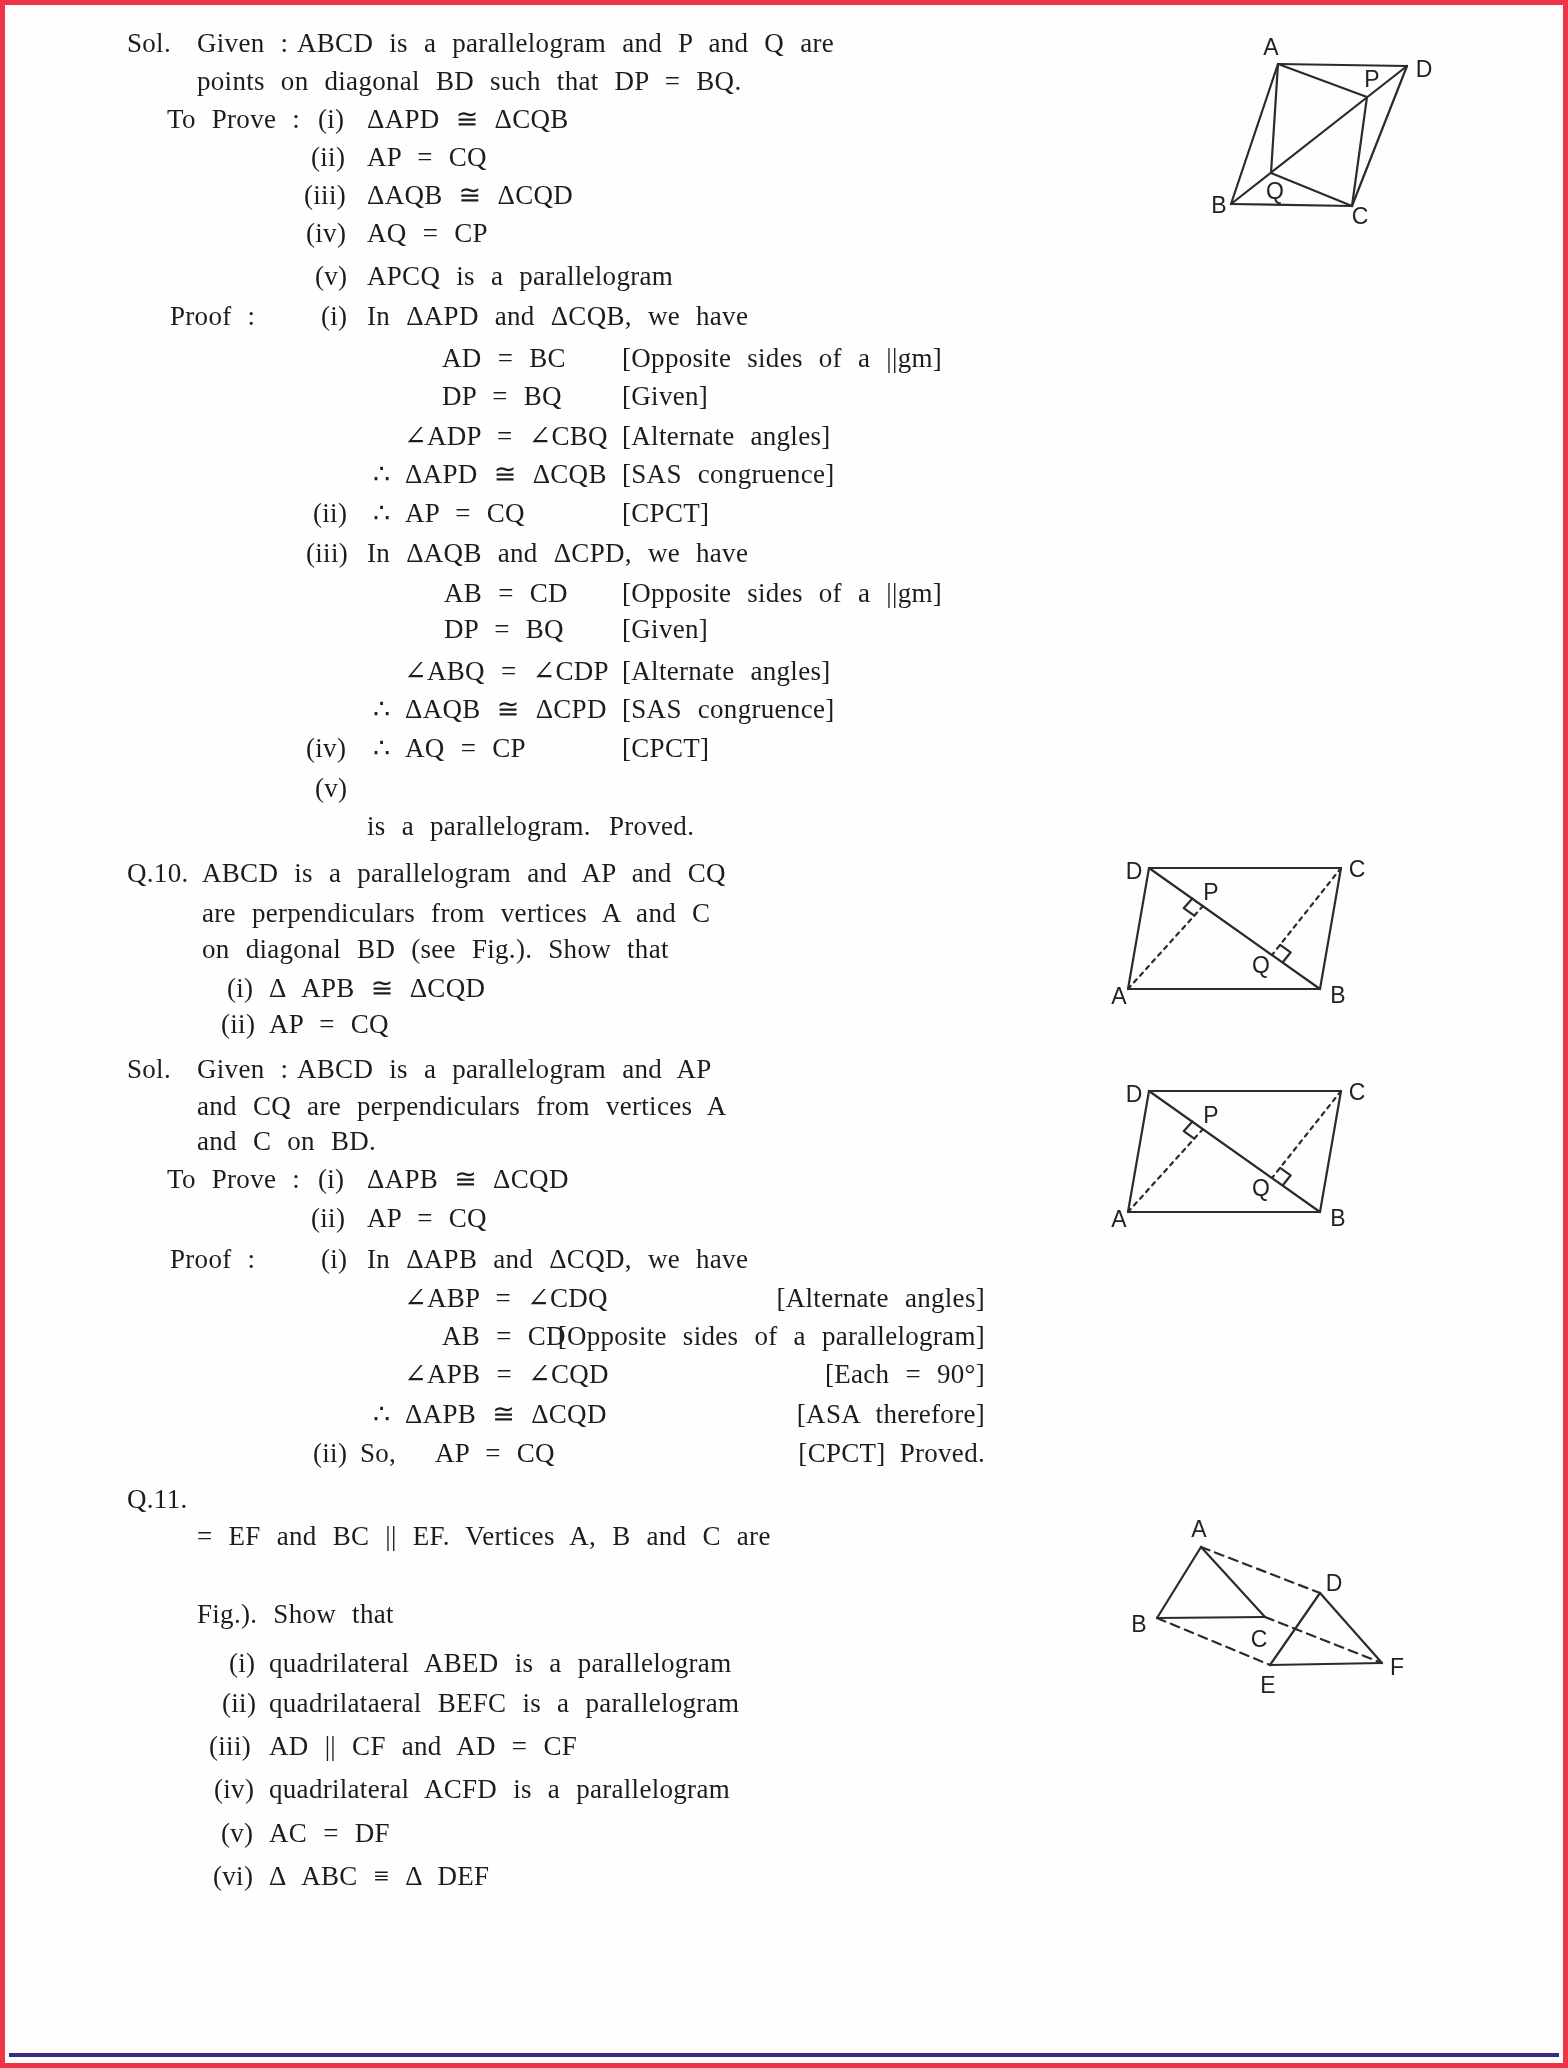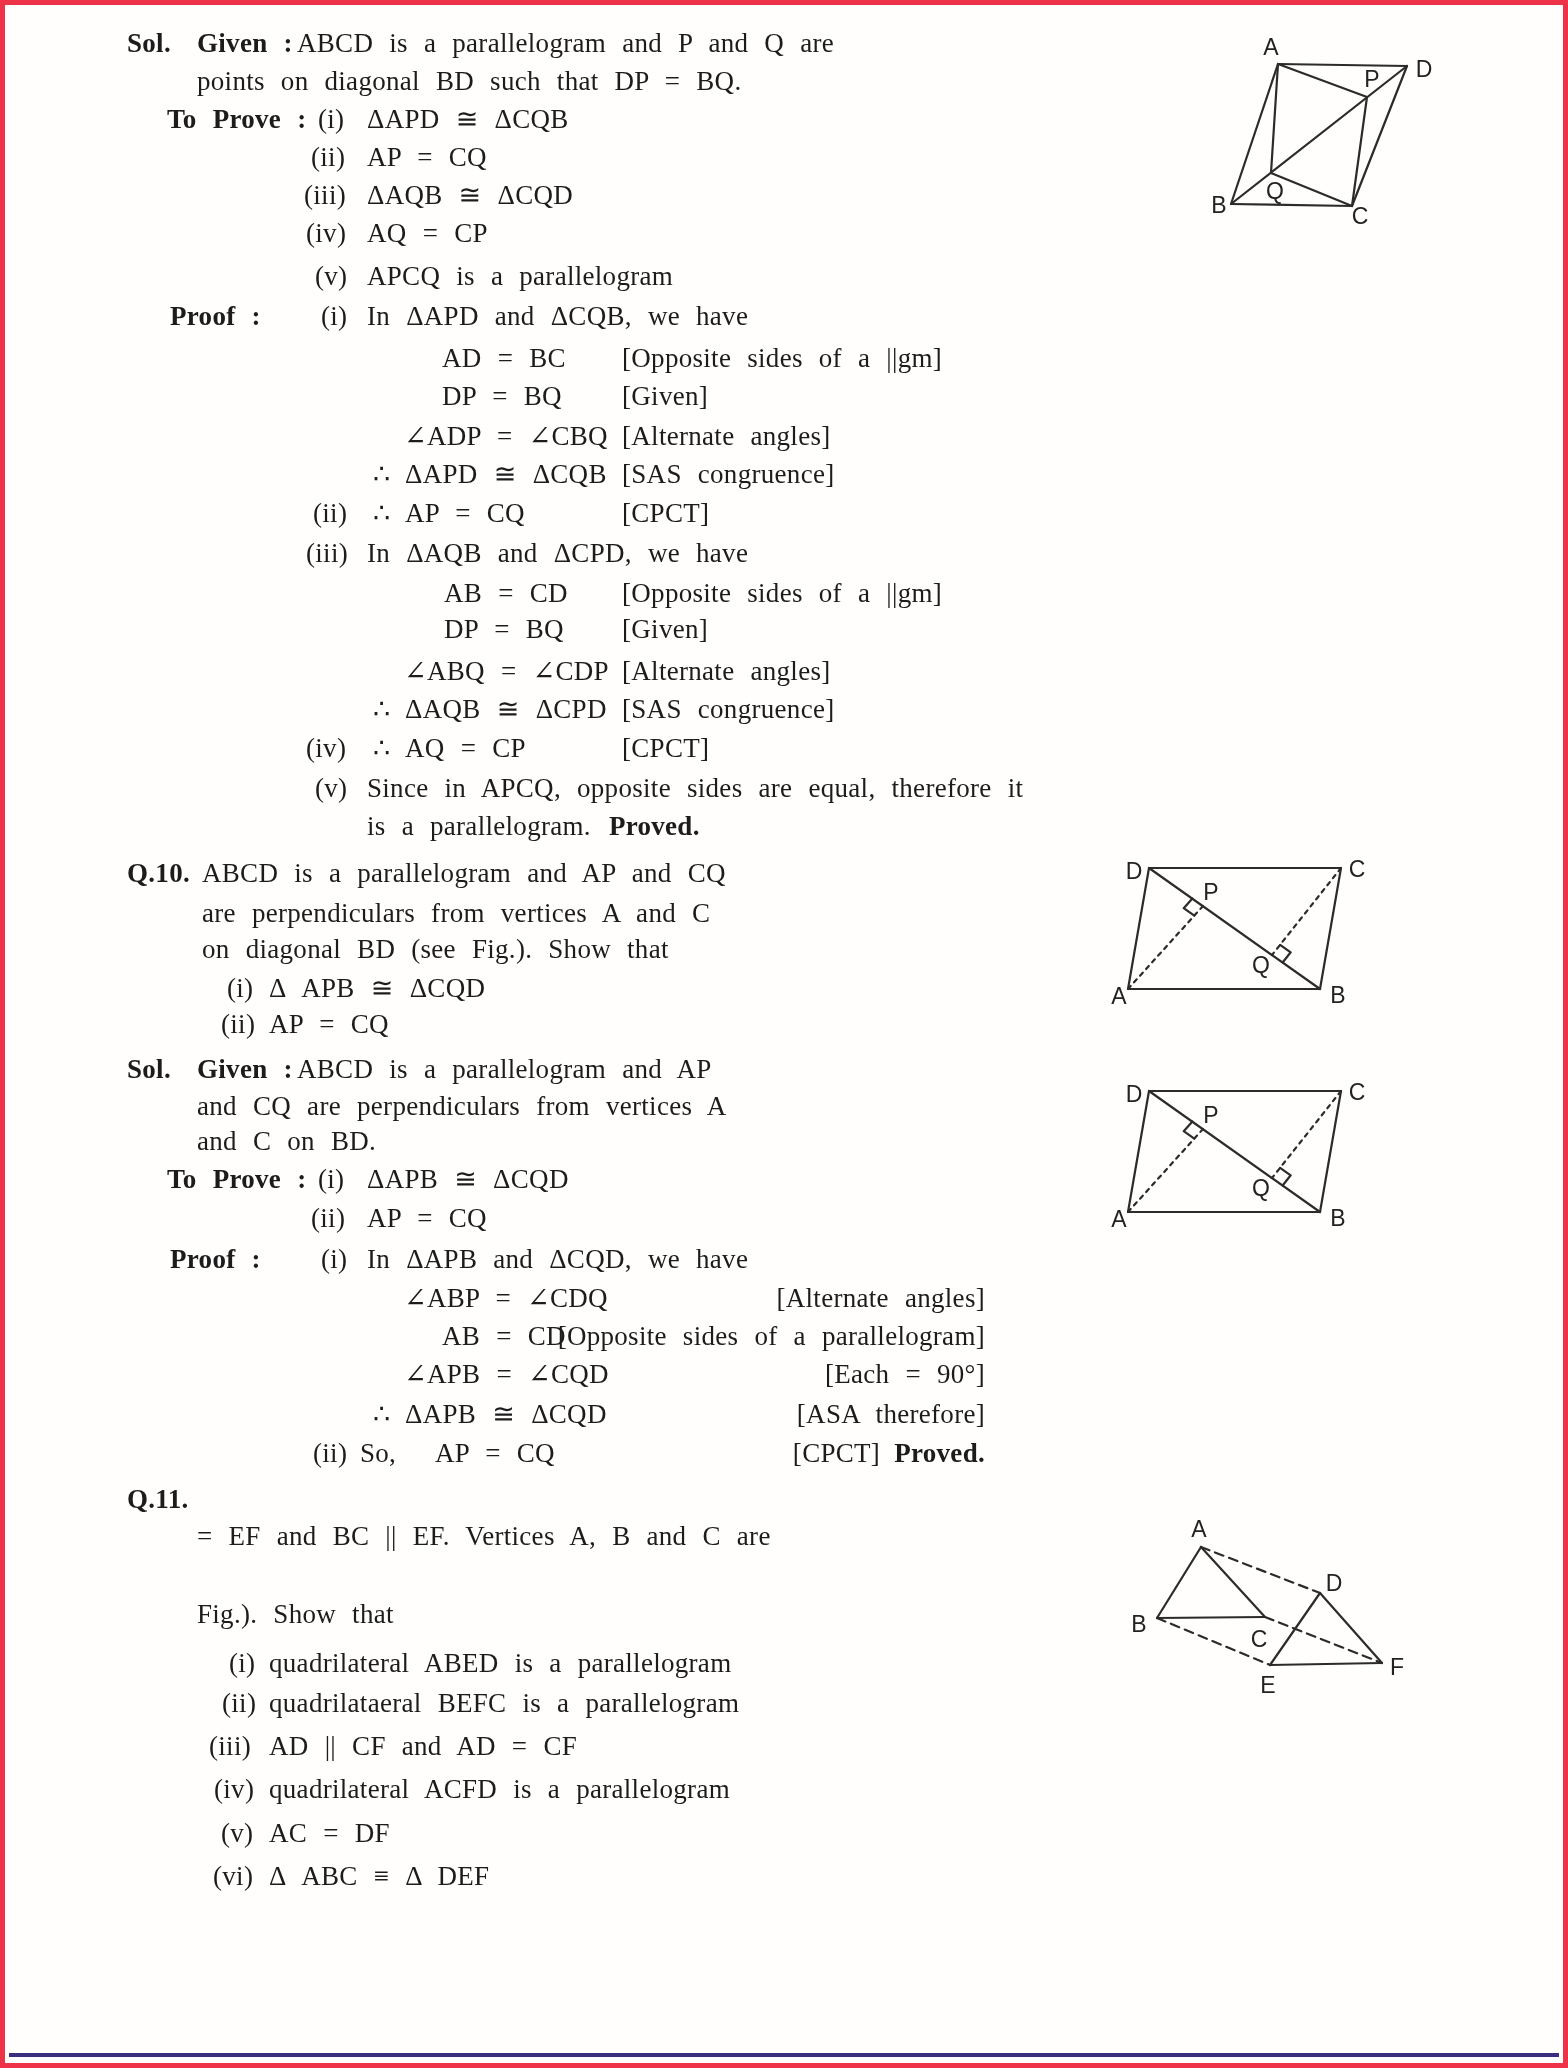--- a/index.html
+++ b/index.html
@@ -1,21 +1,21 @@
 <!DOCTYPE html>
 <html><head>
 <meta charset="utf-8">
 <style>
   html,body{margin:0;padding:0;background:#ffffff}
   .page{position:relative;width:1568px;height:2068px;box-sizing:border-box;
         background:#fffefd;border:5px solid #ee3349;overflow:hidden;
         font-family:"Liberation Serif","DejaVu Serif",serif;color:#1c1c1c}
   .t{position:absolute;white-space:nowrap;font-size:27px;line-height:30px;
      letter-spacing:.3px;word-spacing:9px}
-  .b{font-weight:700}
+  .b{font-weight:400}
   .i{}
   .fig{position:absolute}
   .fig line,.fig path,.fig polygon{stroke:#2b2b2b;stroke-width:2.2;fill:none;
      stroke-linejoin:round;stroke-linecap:round}
   .fig .dash{stroke-dasharray:4 5}
   .fig .dashL{stroke-dasharray:9 6}
   .fig text{font-family:"Liberation Sans","DejaVu Sans",sans-serif;font-size:23px;
      fill:#222;text-anchor:middle}
   .rule{position:absolute;left:4px;right:4px;bottom:6px;height:4px;background:#382d80}
 </style>
@@ -63,21 +63,20 @@
   <span class="t" style="left:439px;top:609px">DP = BQ</span>
   <span class="t" style="left:617px;top:609px">[Given]</span>
   <span class="t" style="left:399px;top:651px">∠ABQ = ∠CDP</span>
   <span class="t" style="left:617px;top:651px">[Alternate angles]</span>
   <span class="t" style="left:368px;top:689px">∴  ΔAQB ≅ ΔCPD</span>
   <span class="t" style="left:617px;top:689px">[SAS congruence]</span>
   <span class="t" style="left:301px;top:728px">(iv)</span>
   <span class="t" style="left:368px;top:728px">∴ AQ = CP</span>
   <span class="t" style="left:617px;top:728px">[CPCT]</span>
   <span class="t" style="left:310px;top:768px">(v)</span>
-  <span class="t" style="left:362px;top:768px">Since in APCQ, opposite sides are equal, therefore it</span>
   <span class="t" style="left:362px;top:806px"><span>is a parallelogram.</span><span class="b" style="margin-left:18px">Proved.</span></span>
 
   <span class="t b" style="left:122px;top:853px">Q.10.</span>
   <span class="t i" style="left:197px;top:853px">ABCD is a parallelogram and AP and CQ</span>
   <span class="t i" style="left:197px;top:893px">are perpendiculars from vertices A and C</span>
   <span class="t i" style="left:197px;top:929px">on diagonal BD (see Fig.). Show that</span>
   <span class="t i" style="left:222px;top:968px">(i)</span>
   <span class="t i" style="left:264px;top:968px">Δ APB ≅ ΔCQD</span>
   <span class="t i" style="left:216px;top:1004px">(ii)</span>
   <span class="t i" style="left:264px;top:1004px">AP = CQ</span>

